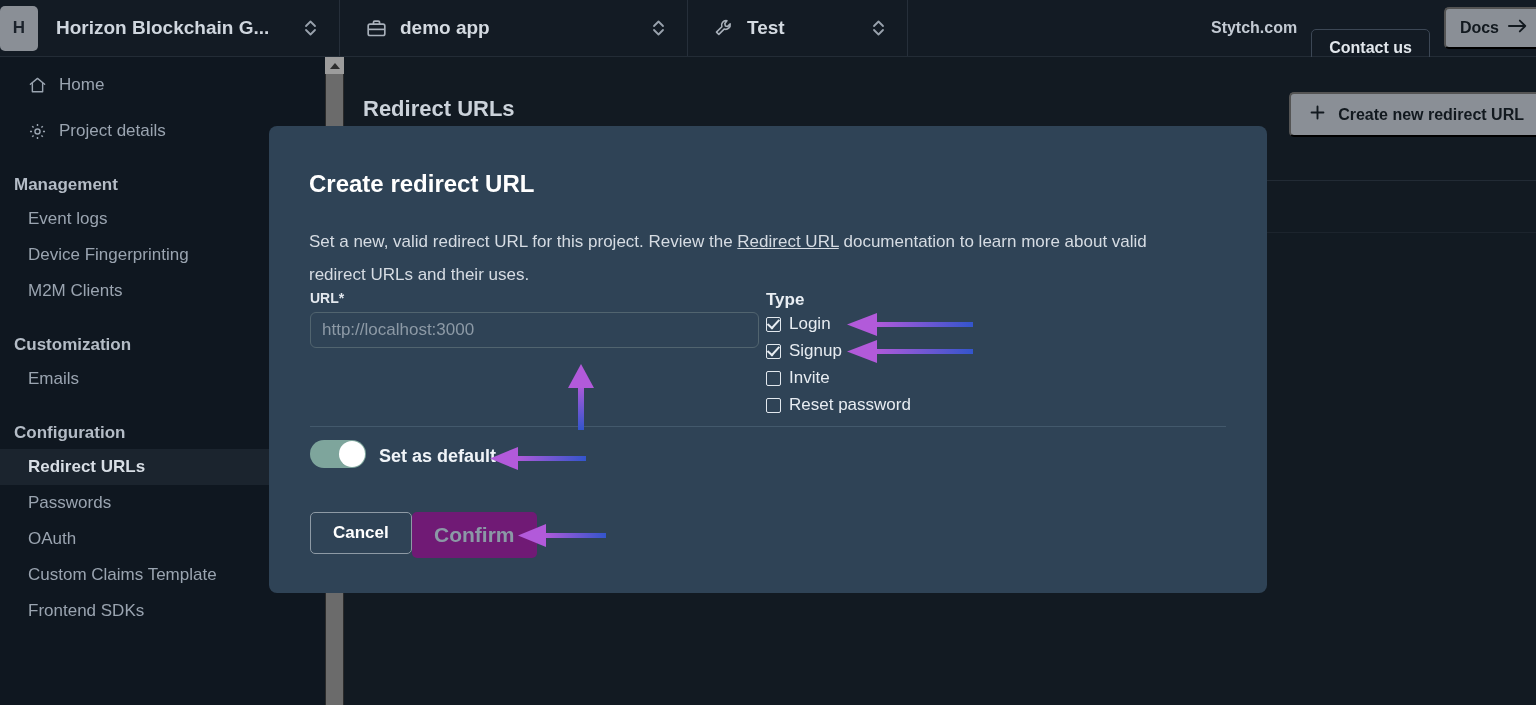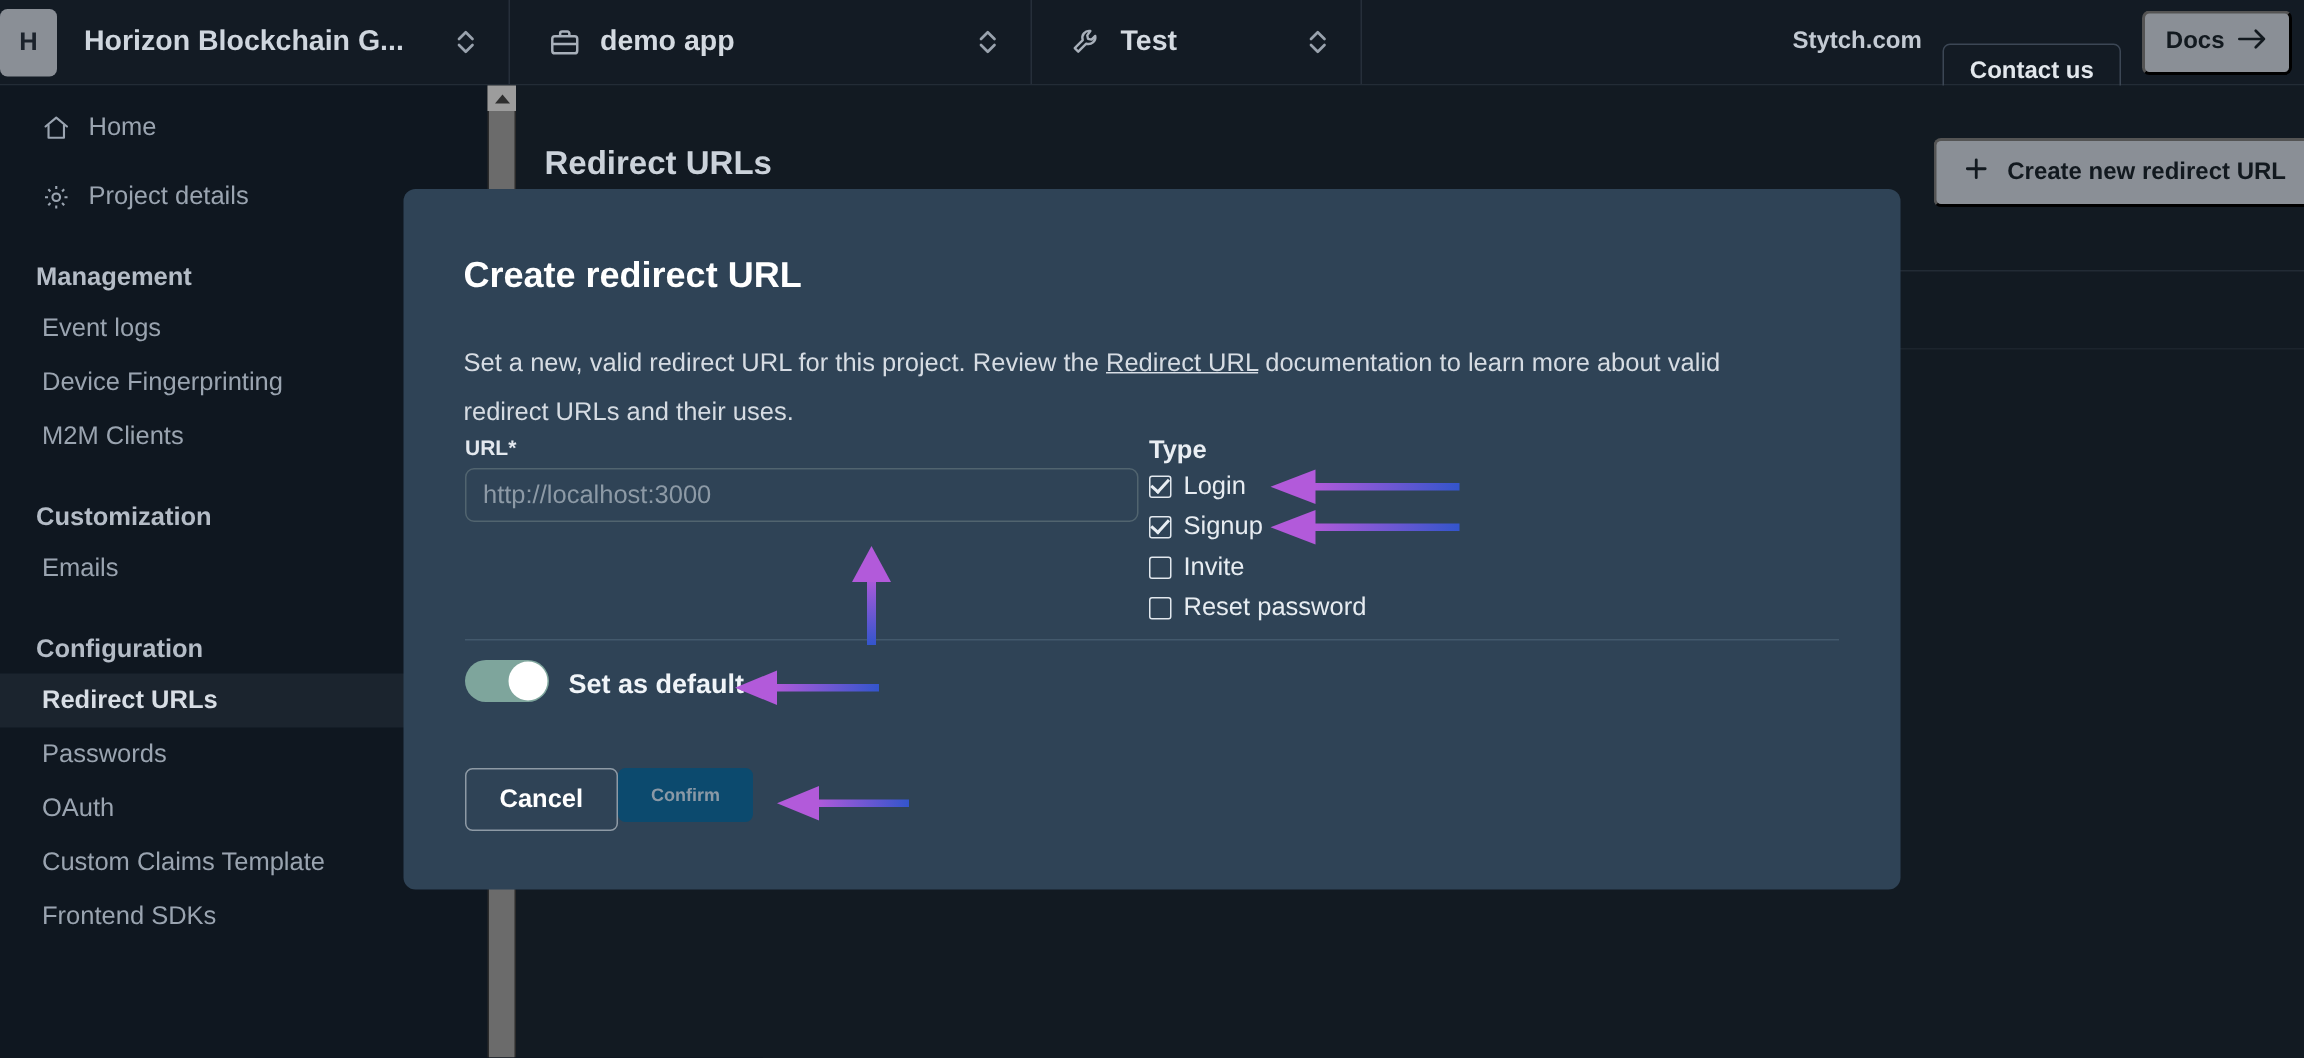--- a/index.html
+++ b/index.html
@@ -39,21 +39,21 @@
     margin-left: auto; margin-right: 22px;
     display: flex; flex-direction: column; align-items: center;
     color: #99a2ad; line-height: 7px; font-size: 12px;
   }
   .app-cell { width: 348px; padding-left: 26px; }
   .env-cell  { width: 220px; padding-left: 26px; }
   .tb-icon { color: #a8b0ba; margin-right: 13px; display:flex; align-items:center;}
   .tb-label { color: #d4dae1; font-size: 19px; font-weight: bold; white-space: nowrap;}
   .tb-right {
     margin-left: auto; display: flex; align-items: center; gap: 14px;
-    padding-right: 16px; height: 100%; justify-content: flex-end;
+    padding-right: 0px; height: 100%; justify-content: flex-end;
   }
   .link-plain { color: #c3cad3; font-size: 16px; font-weight: bold; }
   .btn-outline {
     border: 1px solid #3c4755; border-radius: 5px;
     color: #e2e7ec; font-size: 16px; font-weight: bold;
     padding: 9px 17px; background: transparent; margin-top: 39px;
   }
   .btn-docs {
     background: #8a8f96; border-radius: 5px; color: #12191f;
     font-size: 16px; font-weight: bold; padding: 9px 14px;
@@ -67,21 +67,21 @@
     background: #0f1720; overflow: hidden;
   }
   .side-item {
     display: flex; align-items: center; gap: 12px;
     height: 36px; padding: 0 28px; color: #9aa4b0; font-size: 17px;
   }
   .side-item.icon-row { margin-top: 10px; }
   .side-item.active { background: #1b242e; color: #d8dee5; font-weight: bold; }
   .side-group {
     color: #b4bcc6; font-size: 17px; font-weight: bold;
-    padding: 0 24px; margin-top: 26px; margin-bottom: 6px;
+    padding: 0 14px; margin-top: 26px; margin-bottom: 6px;
   }
   .side-ico { color: #9aa4b0; display: flex; align-items: center; width: 19px;}
 
   
   .scrollbar {
     position: absolute; left: 325px; top: 57px; width: 19px; height: 648px;
     background: #2b2b2b;
   }
   .sb-arrow {
     width: 19px; height: 17px; background: #9c9c9c;
@@ -191,22 +191,22 @@
     color: #f0f4f8; font-size: 18px; font-weight: bold;
   }
   .btn-cancel {
     position: absolute; left: 41px; top: 386px;
     border: 1px solid #8e9aa5; border-radius: 5px; background: transparent;
     color: #ffffff; font-size: 17px; font-weight: bold; padding: 10px 22px;
     font-family: "Liberation Sans", sans-serif;
   }
   .btn-confirm {
     position: absolute; left: 143px; top: 386px;
-    border: none; border-radius: 5px; background: #0c4a6e;
-    color: #8b99a6; font-size: 12px; font-weight: bold; padding: 11px 22px;
+    border: none; border-radius: 5px; background: #701a75;
+    color: #8b99a6; font-size: 21px; font-weight: bold; padding: 11px 22px;
     font-family: "Liberation Sans", sans-serif;
   }
 
   
   .arrow { position: absolute; z-index: 40; }
 </style>
 </head>
 <body>
 
 <div id="app">

